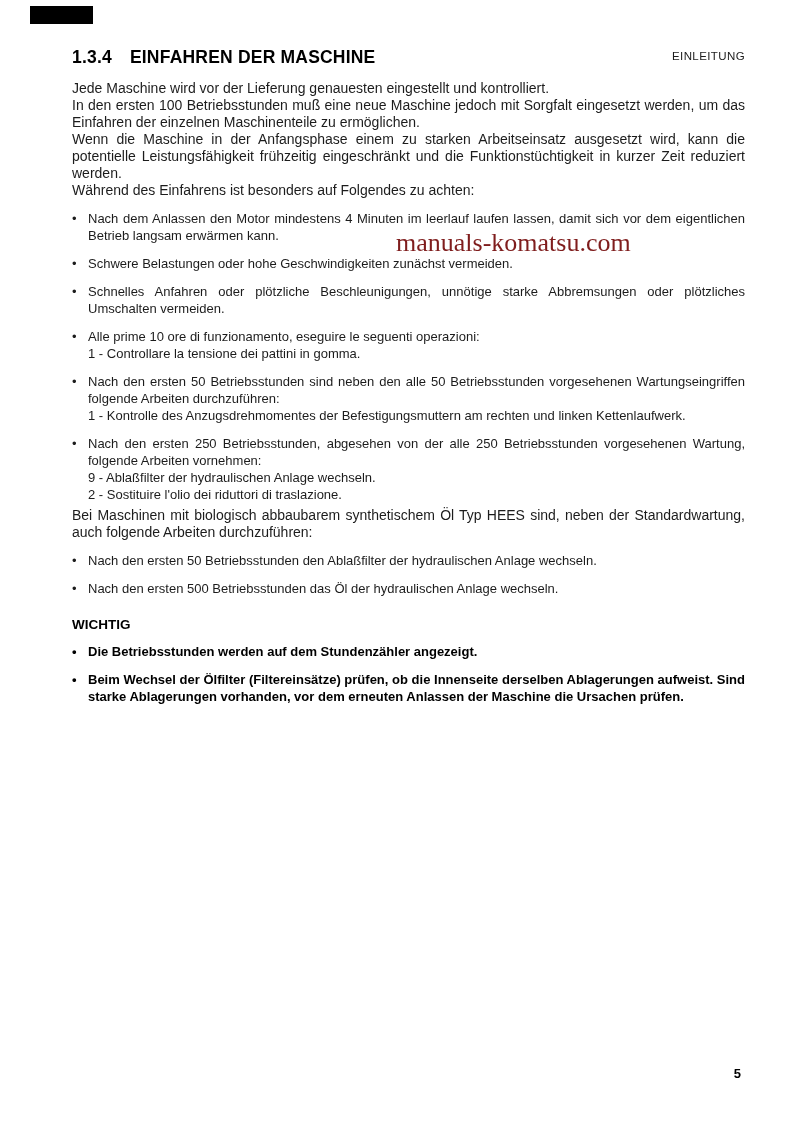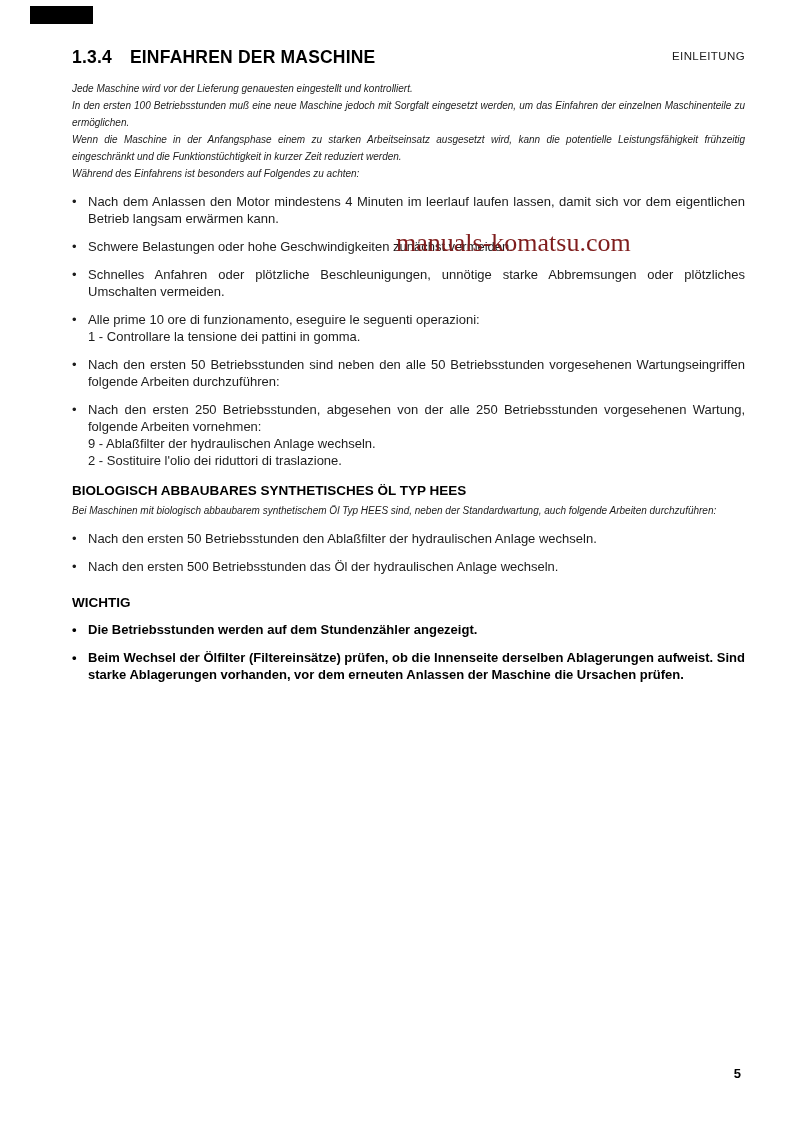--- a/index.html
+++ b/index.html
@@ -37,24 +37,23 @@
   .title {
     margin: 0;
     padding-top: 47px;
     font-size: 17.5px;
     font-weight: bold;
     color: #000000;
     letter-spacing: 0.2px;
   }
   .title .title-num { margin-right: 18px; }
   .body-block {
-    font-size: 10px;
+    font-size: 14px;
     line-height: 17px;
     text-align: justify;
-    font-style: italic;
   }
   .intro { margin-top: 12px; }
   .para { margin: 0; }
   .bullet {
     display: flex;
     margin-top: 11px;
     font-size: 13px;
     line-height: 17px;
   }
   .bullet .dot {
@@ -140,33 +139,33 @@
       <div class="btext">
         <div>Alle prime 10 ore di funzionamento, eseguire le seguenti operazioni:</div>
         <div class="subline">1 - Controllare la tensione dei pattini in gomma.</div>
       </div>
     </div>
 
     <div class="bullet">
       <span class="dot"></span>
       <div class="btext">
         <div>Nach den ersten 50 Betriebsstunden sind neben den alle 50 Betriebsstunden vorgesehenen Wartungseingriffen folgende Arbeiten durchzuführen:</div>
+        <div class="subline">1 - Kontrolle des Anzugsdrehmomentes der Befestigungsmuttern am rechten und linken Kettenlaufwerk.</div>
       </div>
     </div>
 
     <div class="bullet">
       <span class="dot"></span>
       <div class="btext">
         <div>Nach den ersten 250 Betriebsstunden, abgesehen von der alle 250 Betriebsstunden vorgesehenen Wartung, folgende Arbeiten vornehmen:</div>
         <div class="subline">9 - Ablaßfilter der hydraulischen Anlage wechseln.</div>
         <div class="subline">2 - Sostituire l'olio dei riduttori di traslazione.</div>
       </div>
     </div>
 
-    <div class="section-heading">BIOLOGISCH ABBAUBARES SYNTHETISCHES ÖL TYP HEES</div>
 
     <div class="body-block hees-intro">Bei Maschinen mit biologisch abbaubarem synthetischem Öl Typ HEES sind, neben der Standardwartung, auch folgende Arbeiten durchzuführen:</div>
 
     <div class="bullet">
       <span class="dot"></span>
       <div class="btext">Nach den ersten 50 Betriebsstunden den Ablaßfilter der hydraulischen Anlage wechseln.</div>
     </div>
 
     <div class="bullet">
       <span class="dot"></span>

